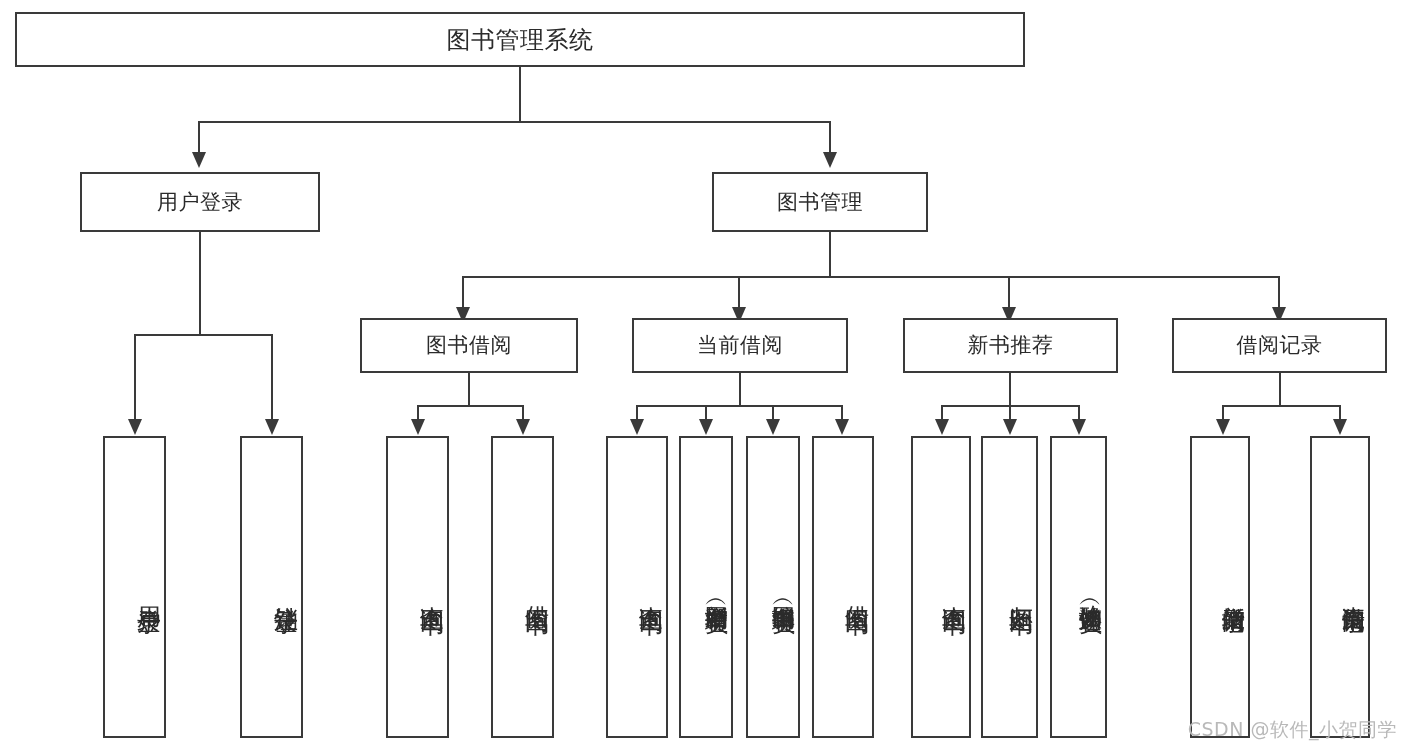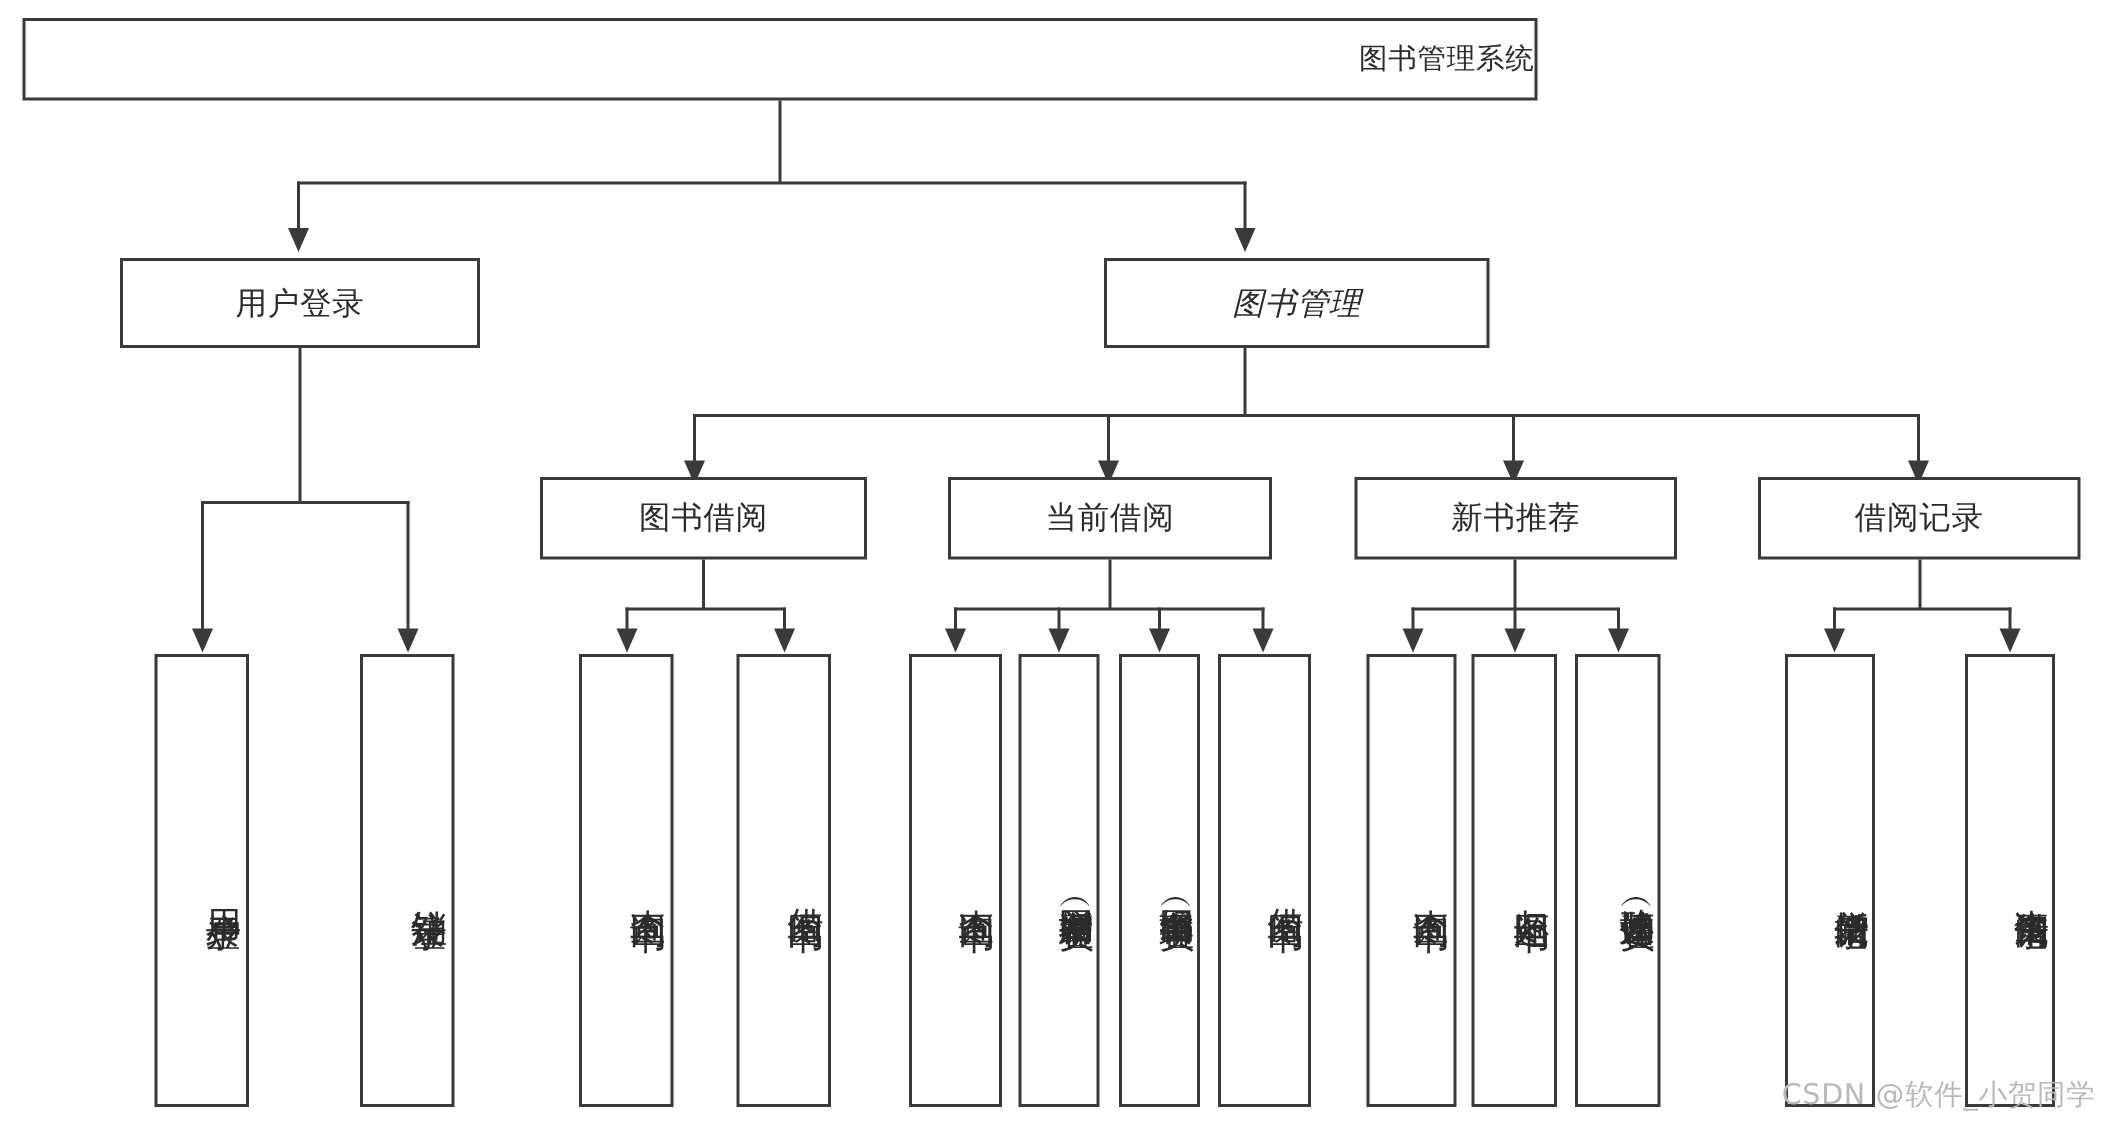--- a/index.html
+++ b/index.html
@@ -28,22 +28,21 @@
     color: #2b2b2b;
     line-height: 1.25;
   }
   
   .node.horiz {
     font-size: 21px;
     letter-spacing: 0.5px;
     text-align: center;
   }
   .node.root {
-    font-size: 19px;
-    justify-content: flex-end;
+    font-size: 24px;
   }
   
   .node.vert {
     writing-mode: vertical-rl;
     text-orientation: upright;
     font-size: 24px;
     letter-spacing: 2px;
     padding-top: 8px;
     align-items: flex-start;
     justify-content: center;
@@ -93,21 +92,21 @@
 
   <div class="conn v" style="left:198px; top:121px; height:32px;"></div>
   <div class="arrow" style="left:192px; top:152px;"></div>
 
   <div class="conn v" style="left:829px; top:121px; height:32px;"></div>
   <div class="arrow" style="left:823px; top:152px;"></div>
 
   <div class="node horiz" style="left:80px; top:172px; width:240px; height:60px;">
     <span>用户登录</span>
   </div>
-  <div class="node horiz" style="left:736px; top:172px; width:257px; height:60px;font-style:italic;">
+  <div class="node horiz" style="left:712px; top:172px; width:216px; height:60px;">
     <span>图书管理</span>
   </div>
 
   <div class="conn v" style="left:199px; top:232px; height:103px;"></div>
   <div class="conn h" style="left:134px; top:334px; width:139px;"></div>
   <div class="conn v" style="left:134px; top:334px; height:86px;"></div>
   <div class="arrow" style="left:128px; top:419px;"></div>
   <div class="conn v" style="left:271px; top:334px; height:86px;"></div>
   <div class="arrow" style="left:265px; top:419px;"></div>
 

